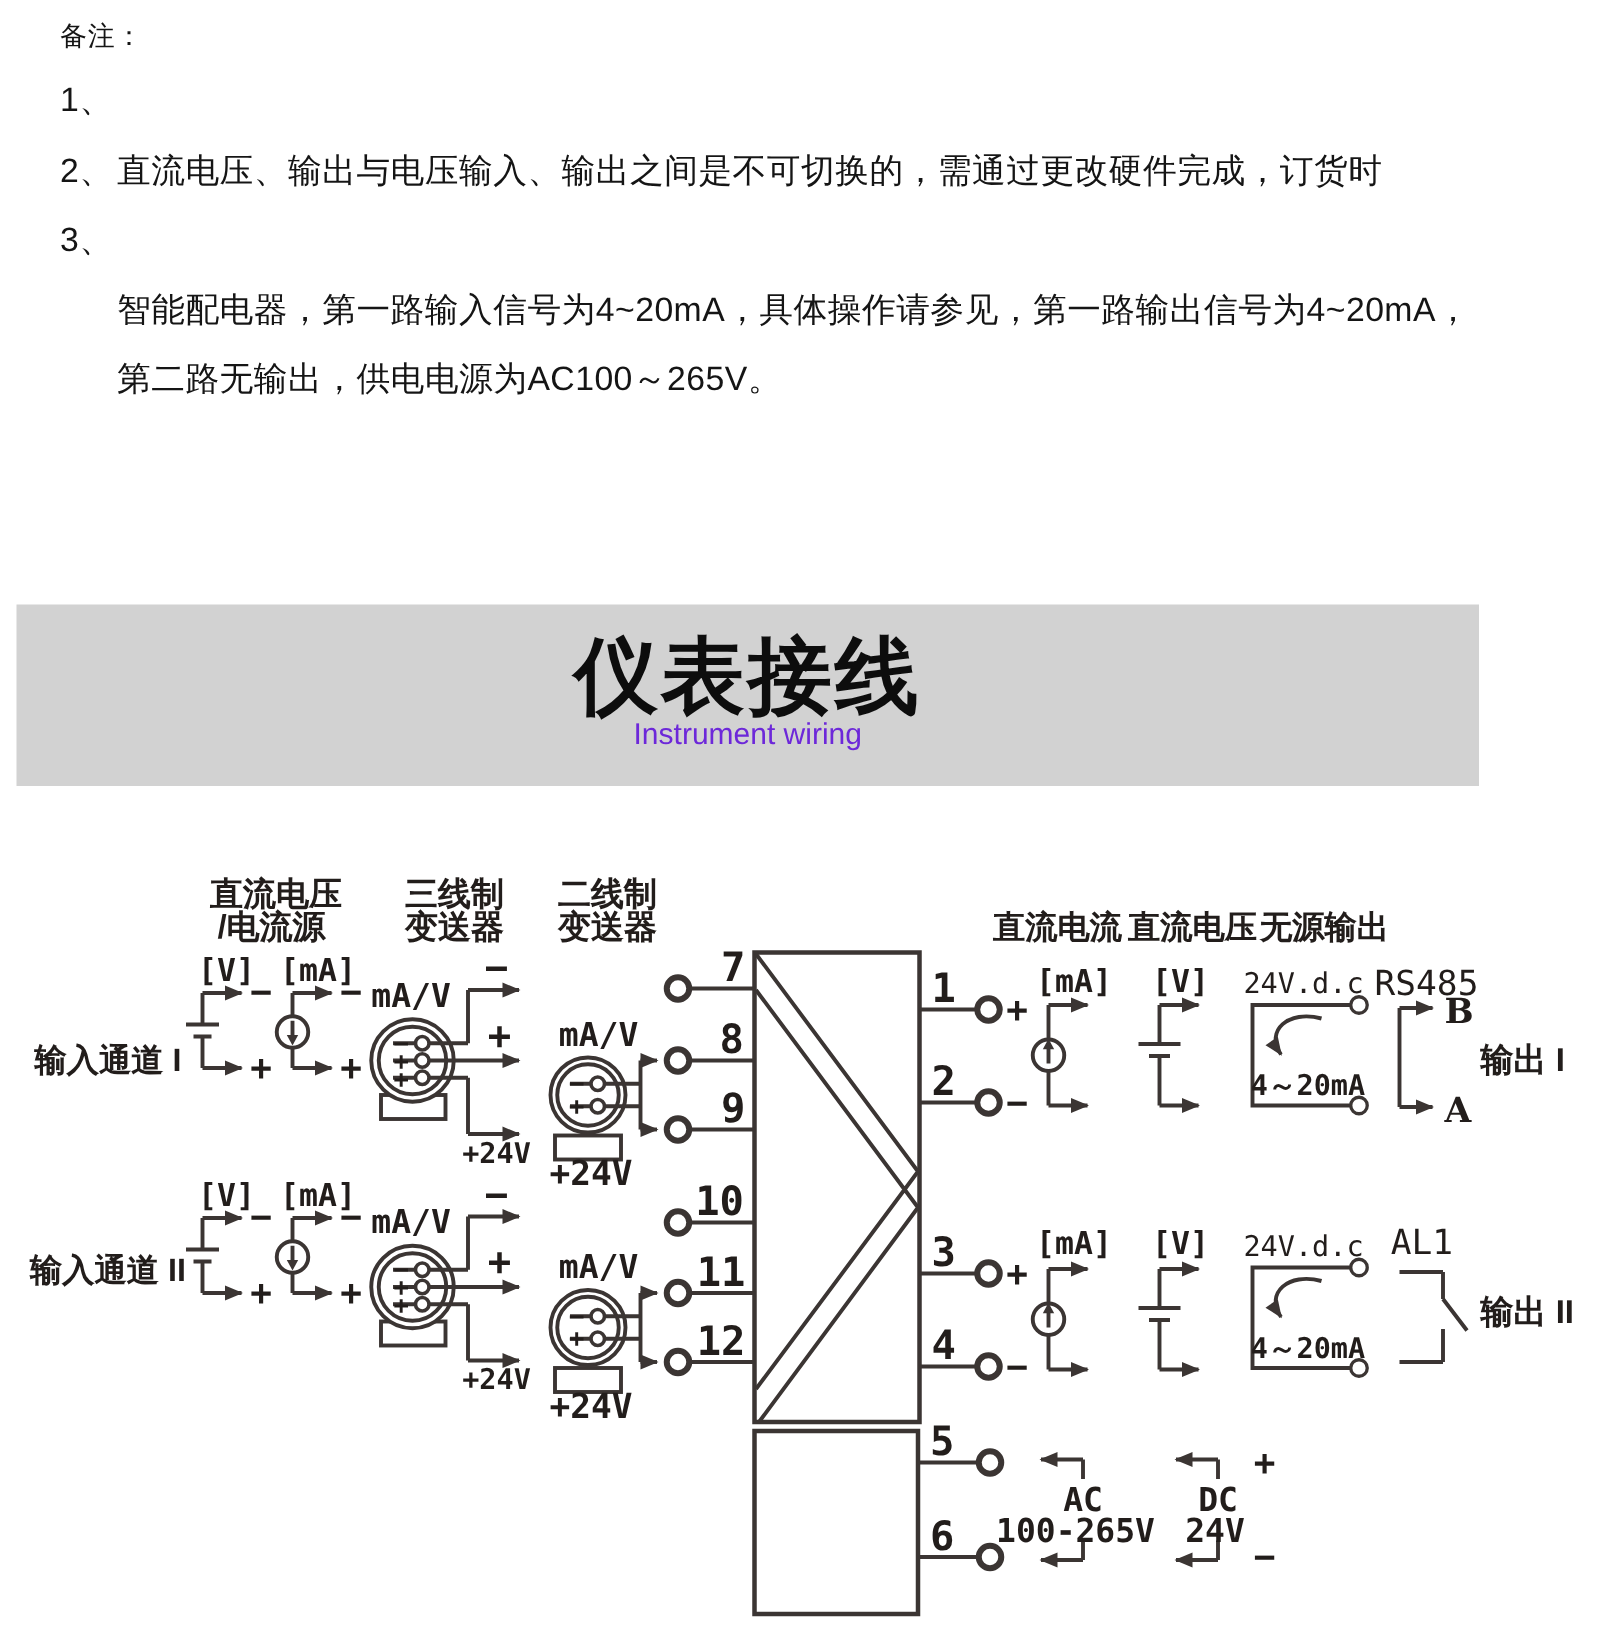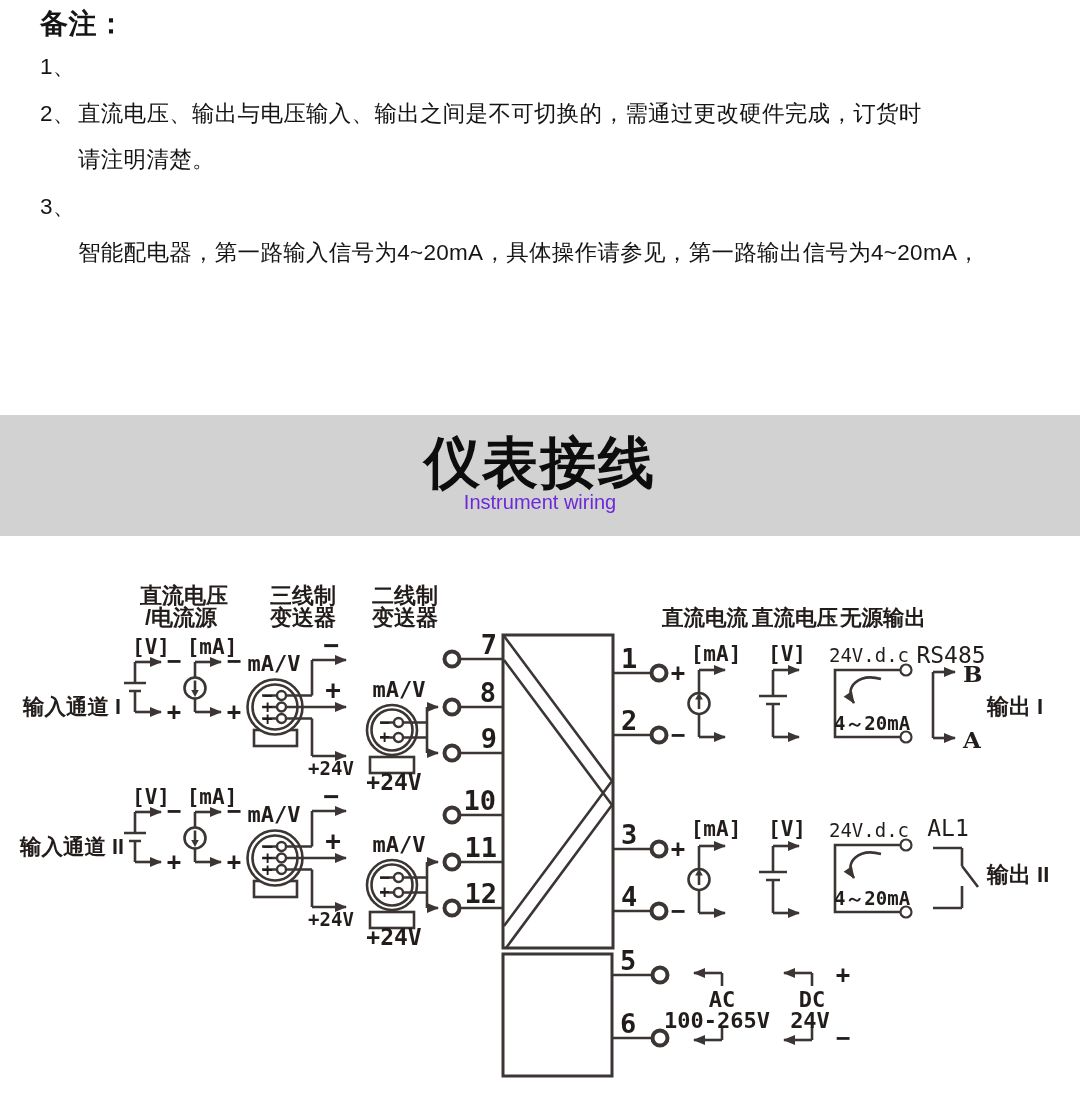--- a/index.html
+++ b/index.html
@@ -3,25 +3,25 @@
 <meta charset="utf-8">
 <style>
   html,body{margin:0;padding:0;}
   body{
     width:1080px;height:1100px;position:relative;background:#ffffff;
     font-family:"Liberation Sans","DejaVu Sans",sans-serif;color:#151515;
     overflow:hidden;
   }
   
   .notes{position:absolute;top:4px;left:40px;width:1012px;}
-  .notes-title{font-size:28px;font-weight:700;line-height:40px;letter-spacing:.5px;}
+  .notes-title{font-size:18px;font-weight:400;line-height:40px;letter-spacing:.5px;}
   .note-row{display:flex;font-size:22.5px;line-height:46.5px;letter-spacing:.3px;font-weight:500;}
   .note-num{width:38px;flex:none;}
   
-  .banner{position:absolute;top:403px;left:0;width:1080px;height:121px;background:#d2d2d2;text-align:center;margin-top:12px;}
+  .banner{position:absolute;top:403px;left:11px;width:975px;height:121px;background:#d2d2d2;text-align:center;}
   .banner-title{font-size:56px;font-weight:700;color:#0d0d0d;margin-top:19px;line-height:58px;letter-spacing:2px;}
   .banner-sub{font-size:20px;color:#6d28d9;line-height:25px;margin-top:-2px;}
   
   .diagram{position:absolute;top:540px;left:0;}
   .w{stroke:#3b3533;stroke-width:2.6;fill:none;}
   .w3{stroke:#3b3533;stroke-width:3;fill:none;}
   .term{fill:#fff;stroke:#3b3533;stroke-width:4;}
   .sterm{fill:#fff;stroke:#3b3533;stroke-width:2.4;}
   .node{fill:#fff;stroke:#3b3533;stroke-width:2.2;}
   .fillshape{fill:#3b3533;stroke:none;}
@@ -45,35 +45,35 @@
   <div class="note-row">
     <span class="note-num"></span>
   </div>
 
   <div class="note-row">
     <span class="note-num">2、</span>
     <span>直流电压、输出与电压输入、输出之间是不可切换的，需通过更改硬件完成，订货时</span>
   </div>
   <div class="note-row">
     <span class="note-num"></span>
-    <span>请注明清楚。</span>
   </div>
 
   <div class="note-row">
     <span class="note-num">3、</span>
   </div>
   <div class="note-row">
     <span class="note-num"></span>
   </div>
   <div class="note-row">
     <span class="note-num"></span>
     <span>智能配电器，第一路输入信号为4~20mA，具体操作请参见，第一路输出信号为4~20mA，</span>
   </div>
   <div class="note-row">
     <span class="note-num"></span>
+    <span>第二路无输出，供电电源为AC100～265V。</span>
   </div>
 </div>
 
 <div class="banner">
   <div class="banner-title">仪表接线</div>
   <div class="banner-sub">Instrument wiring</div>
 </div>
 
 <svg class="diagram" width="1080" height="560" viewBox="0 540 1080 560" xmlns="http://www.w3.org/2000/svg">
 

